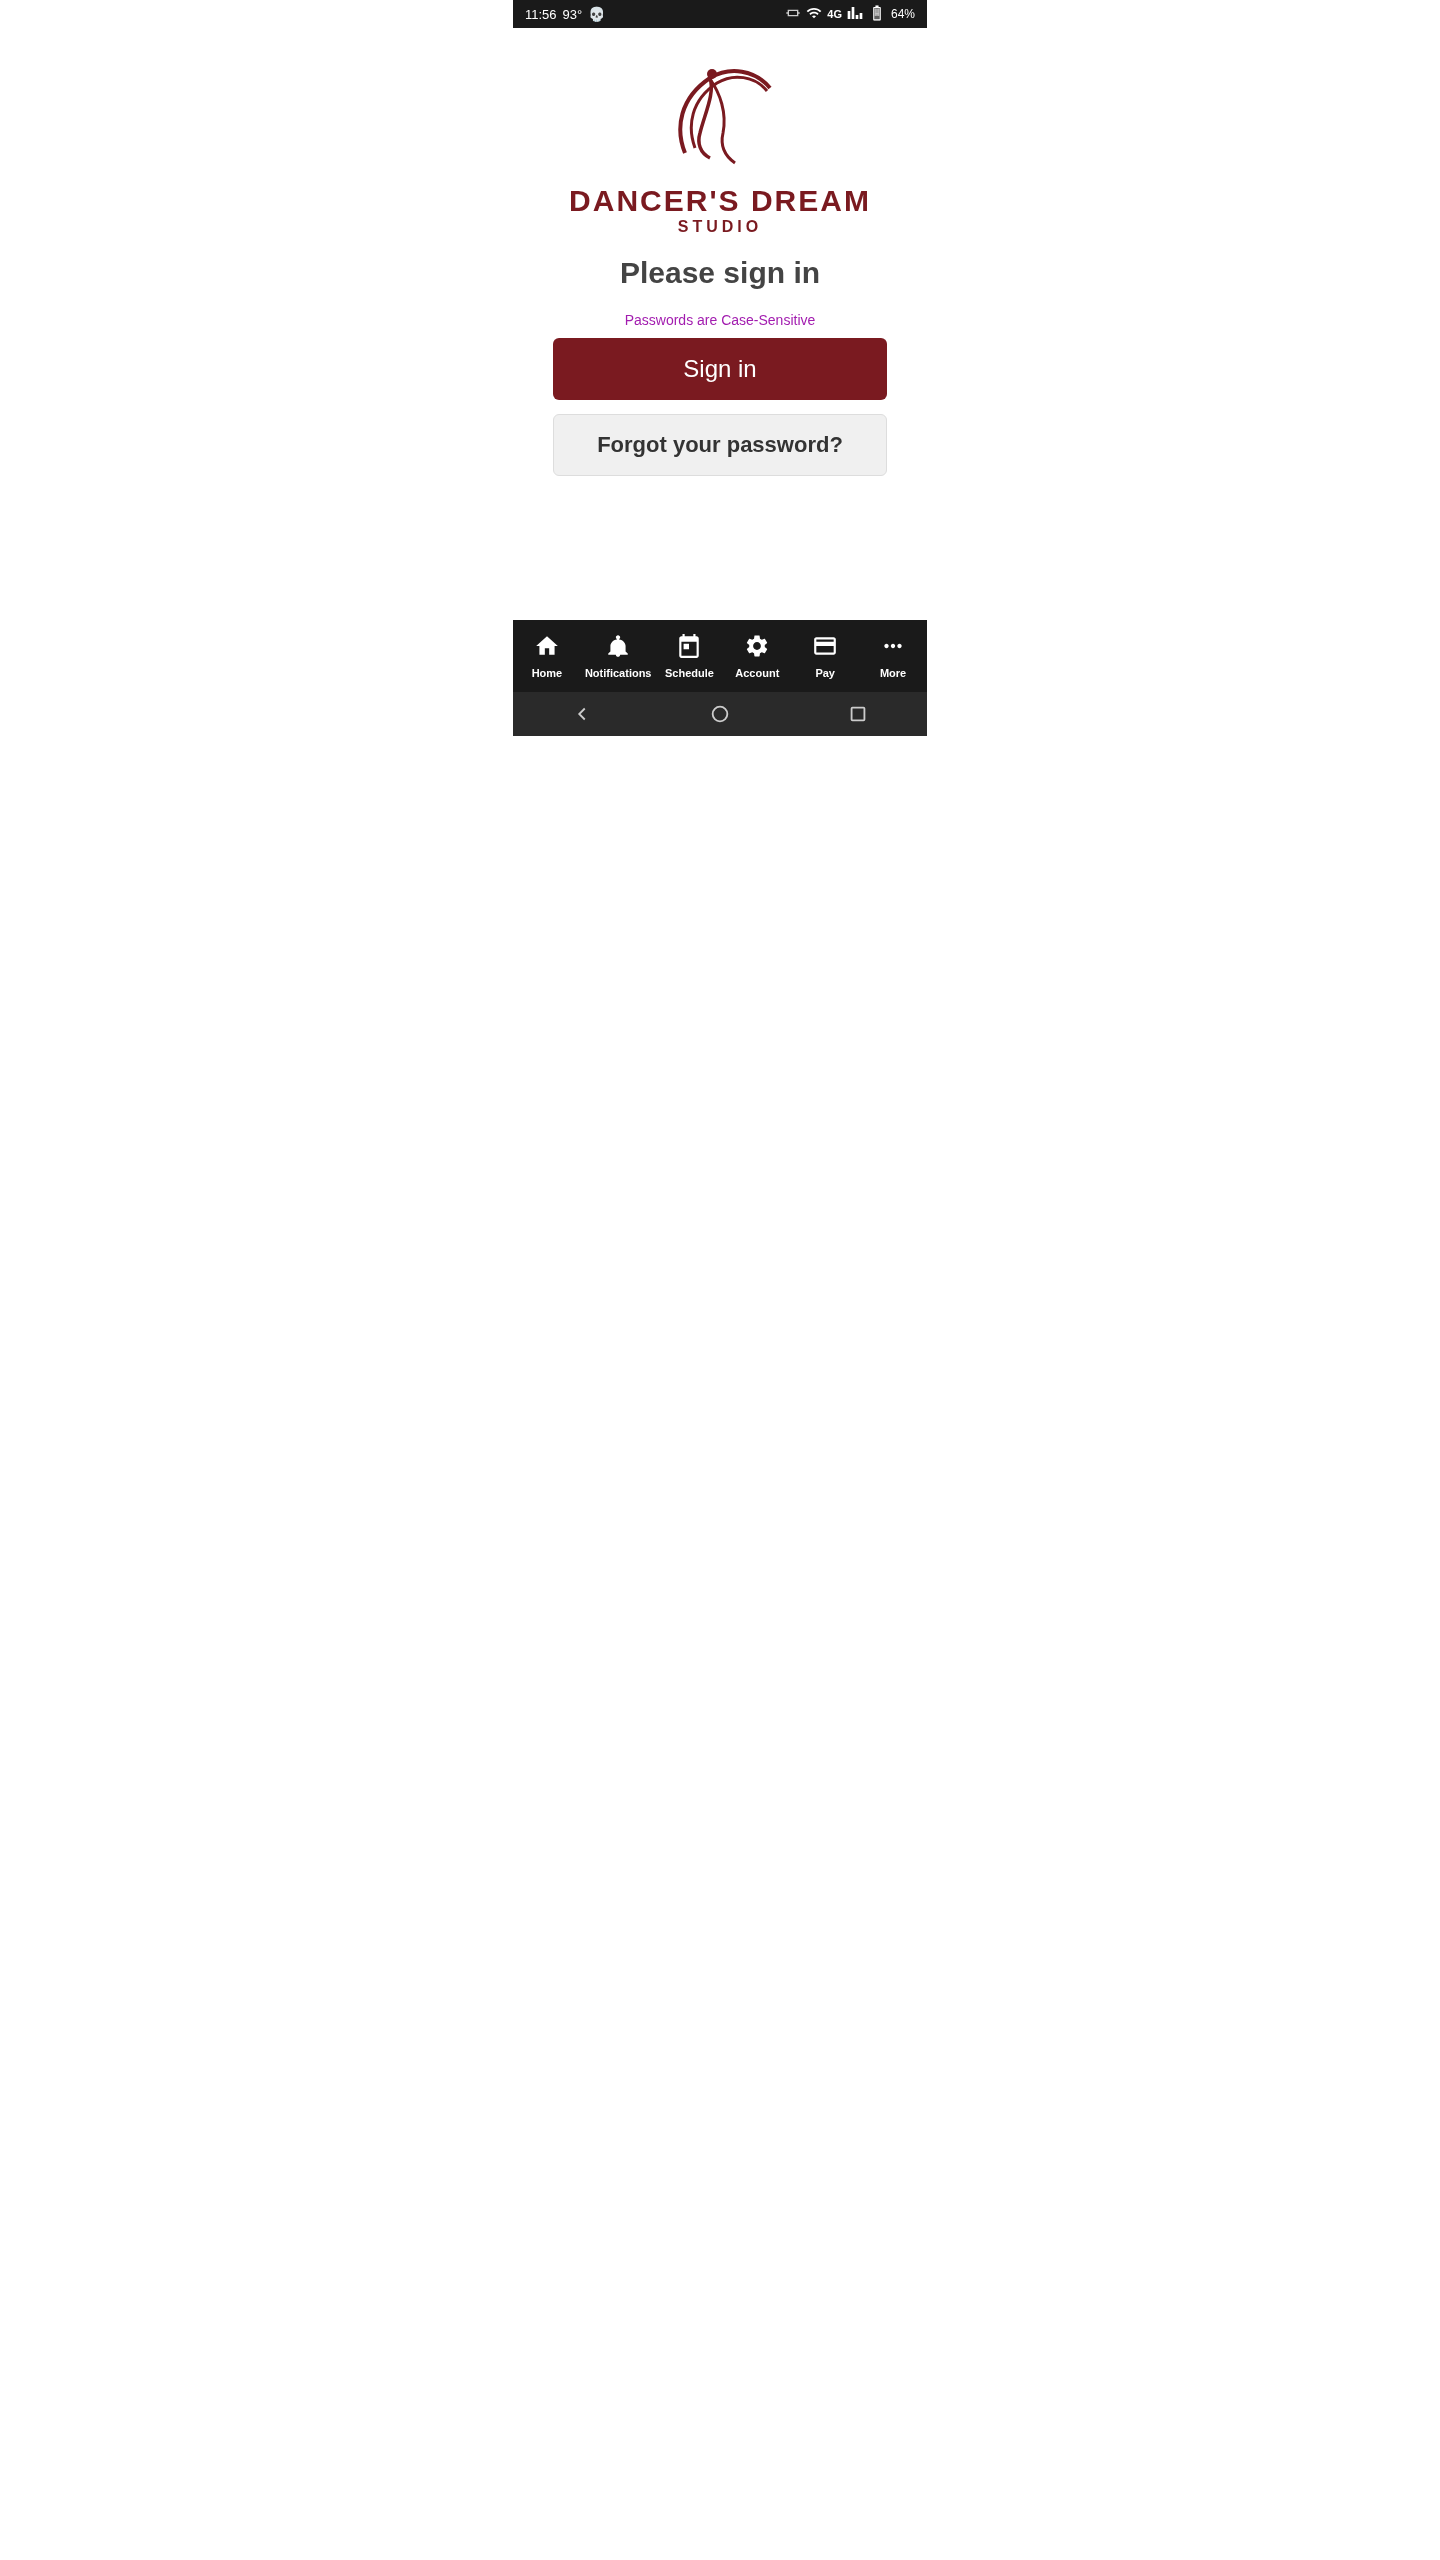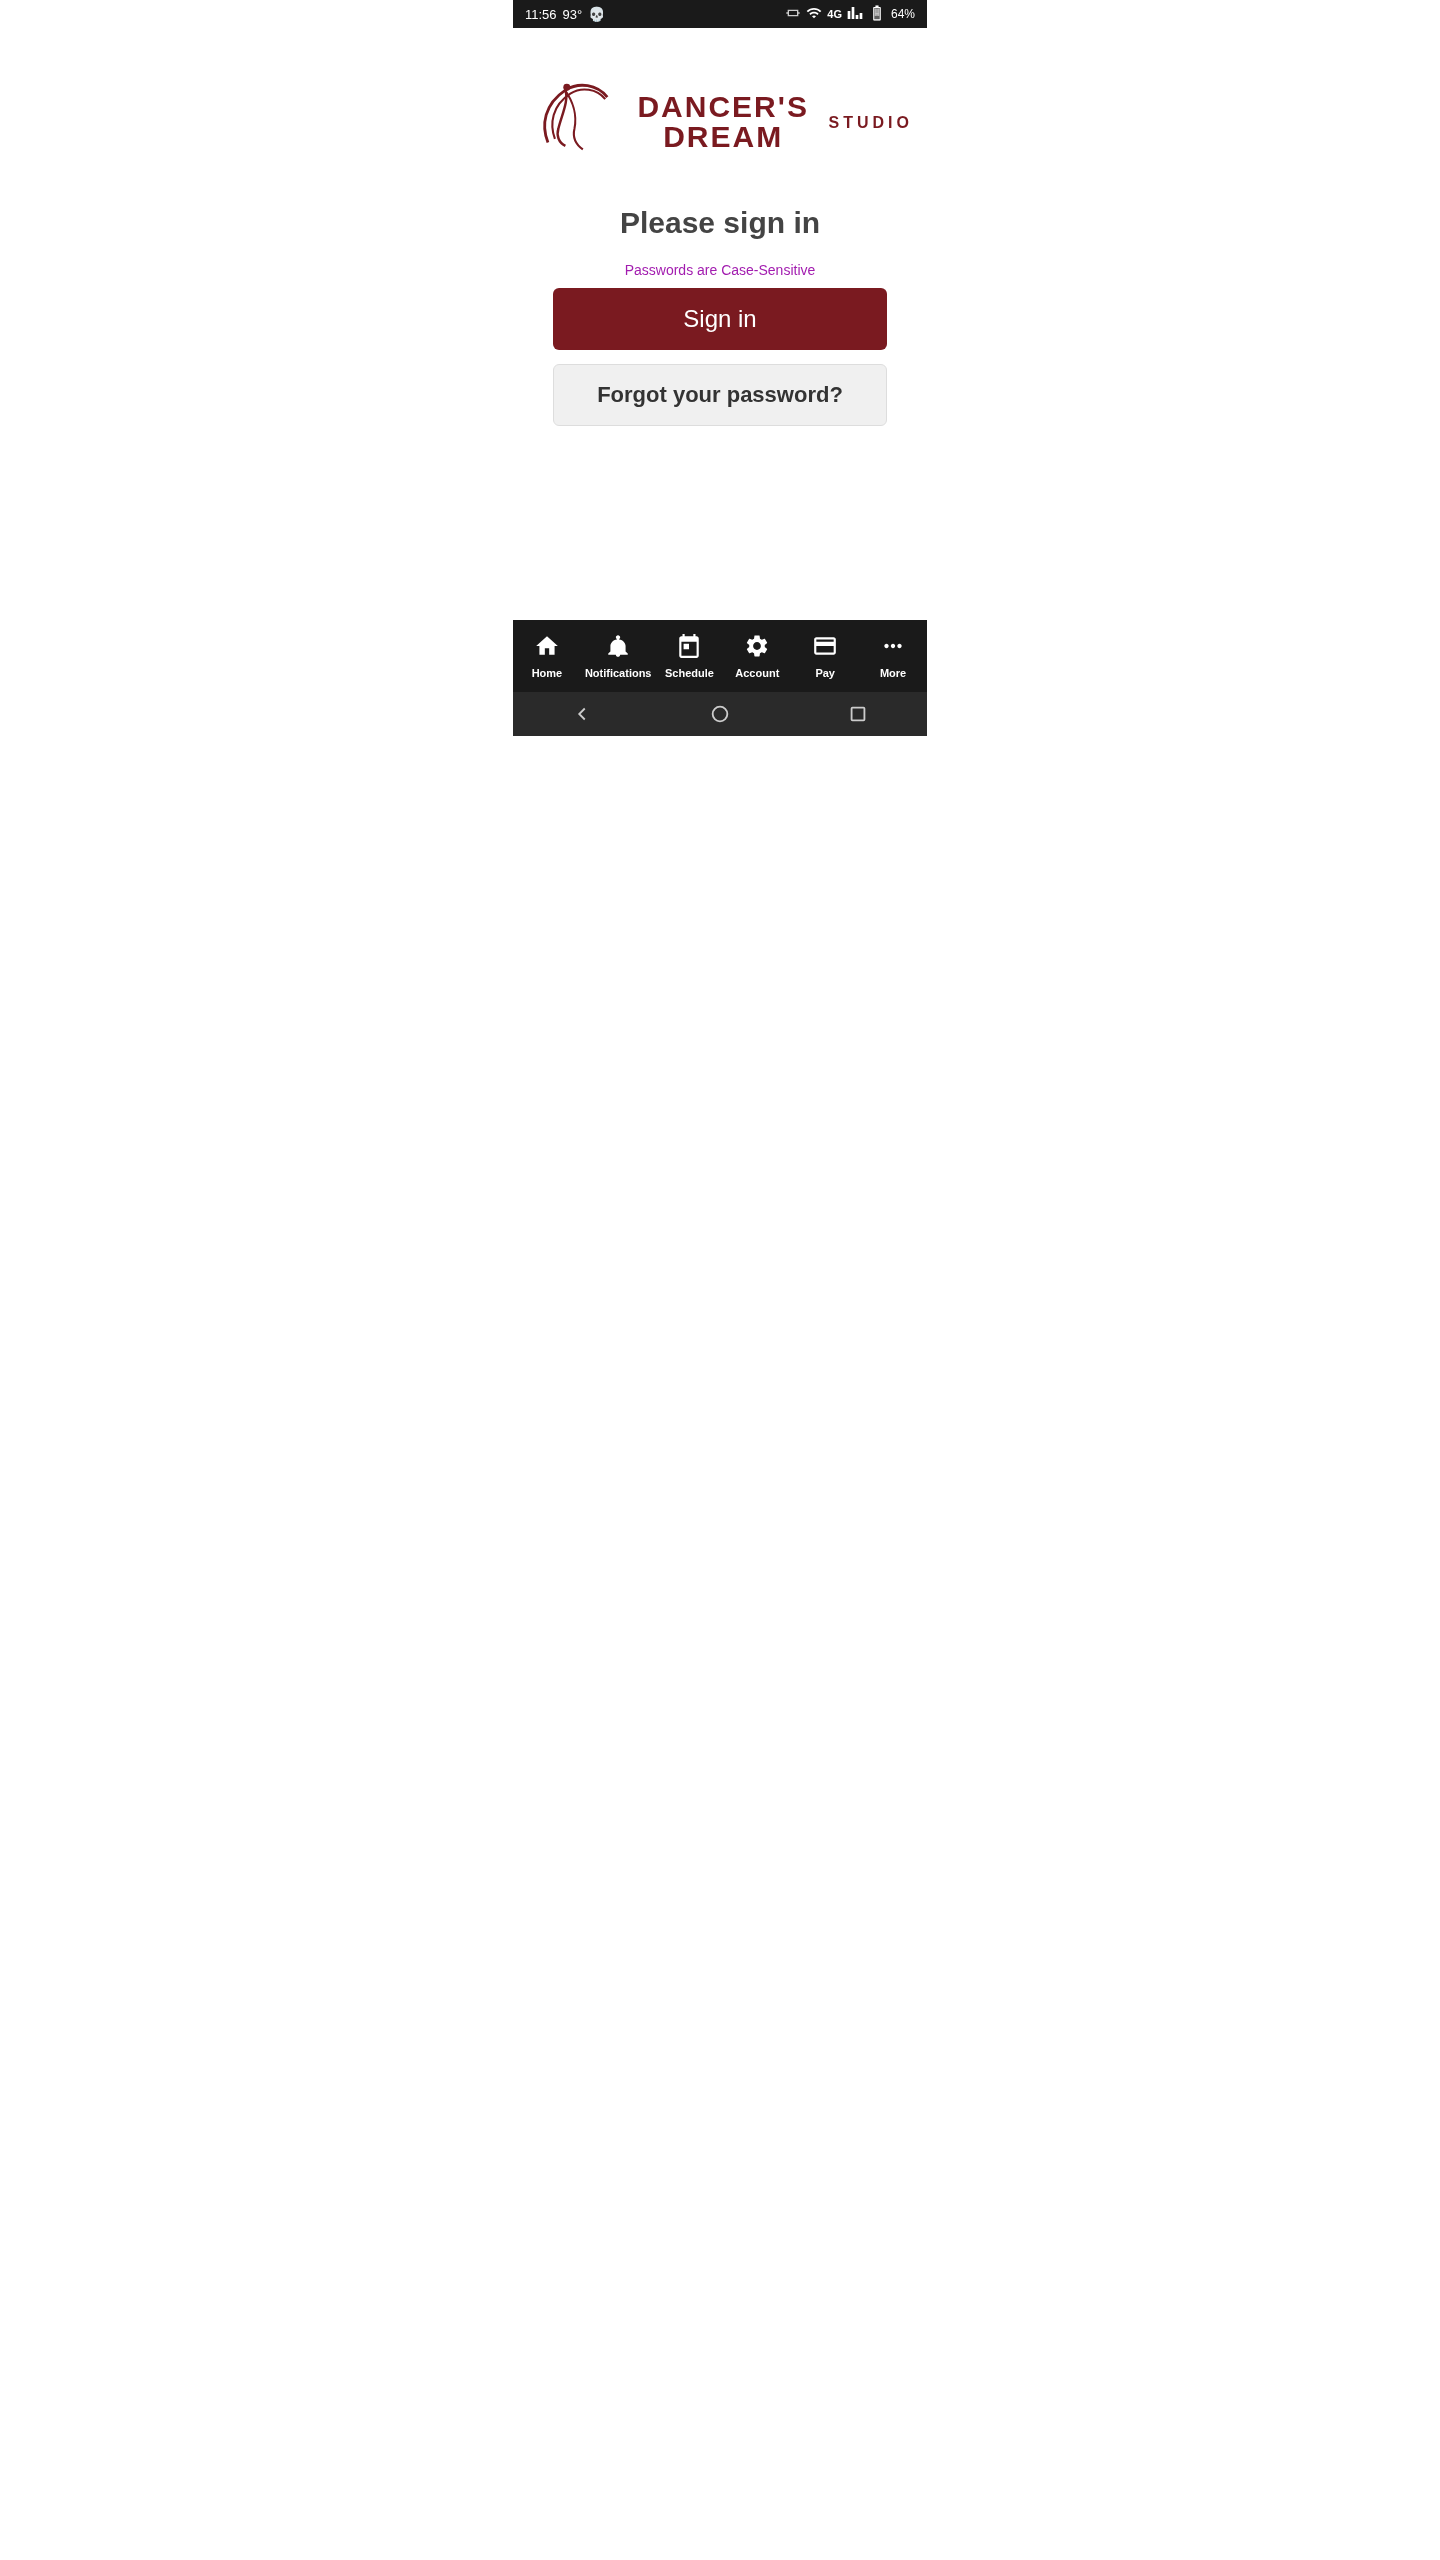--- a/index.html
+++ b/index.html
@@ -54,21 +54,21 @@
       display: flex;
       flex-direction: column;
       align-items: center;
       padding: 30px 40px 20px;
       overflow-y: auto;
     }
 
     
     .logo-area {
       display: flex;
-      flex-direction: row;
+      flex-direction: column;
       align-items: center;
       margin-bottom: 20px;
     }
 
     .logo-svg {
       width: 130px;
       height: 120px;
       margin-bottom: 8px;
     }
 

